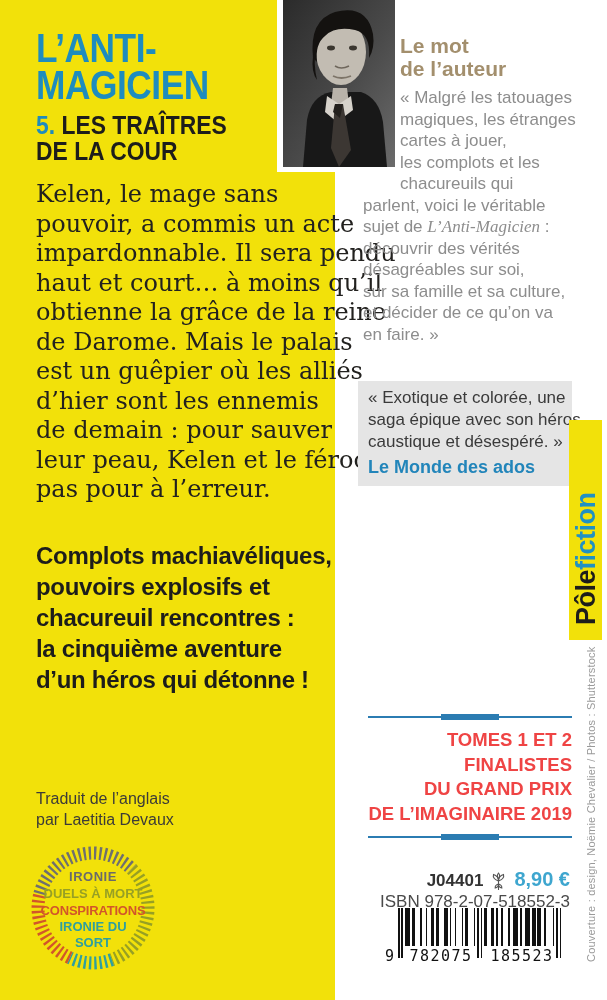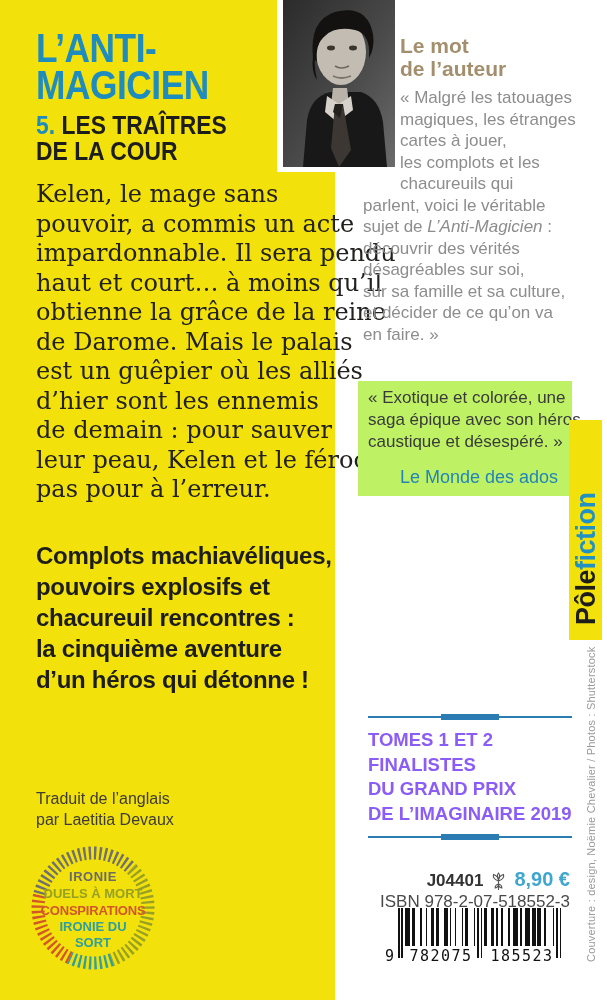--- a/index.html
+++ b/index.html
@@ -38,38 +38,38 @@
   .bt4 { font-size:13px; color:#2f9f9f; line-height:16px; }
 
   
   .photo { position:absolute; left:283px; top:0; width:112px; height:167px; }
 
   
   .note-heading { position:absolute; left:400px; top:34px; font-size:21px; font-weight:700; line-height:23px; color:#a38f6d; }
   .note-lines { position:absolute; left:363px; top:87px; width:212px; font-size:17px; line-height:21.5px; color:#8d8d8d; }
   .note-lines div { white-space:nowrap; }
   .note-lines div.indent { padding-left:37px; }
-  .note-lines span.italic { font-style:italic; }
-
-  
-  .press-quote { position:absolute; left:358px; top:381px; width:214px; background:#bef264; padding:6px 0 8px 10px; }
+  .note-lines span.italic { font-style:italic;font-family:Liberation Serif, serif; }
+
+  
+  .press-quote { position:absolute; left:358px; top:381px; width:214px; background:#e5e5e5; padding:6px 0 8px 10px; }
   .pq-lines div { font-size:17px; line-height:22px; color:#3a3a3a; font-weight:500; white-space:nowrap; }
-  .pq-source { margin-top:14px; text-align:right; padding-right:14px; font-size:18px; font-weight:400; color:#2285ba; }
+  .pq-source { margin-top:4px; text-align:left; padding-right:14px; font-size:18px; font-weight:700; color:#2285ba; }
 
   
   .pf-box { position:absolute; left:569px; top:420px; width:33px; height:220px; background:#f2e10a; }
   .pf-text { position:absolute; left:2px; top:205px; transform:rotate(-90deg); transform-origin:left top; white-space:nowrap; font-size:27px; font-weight:700; letter-spacing:-0.5px; line-height:30px; }
   .pf-pole { color:#1d1d1b; }
   .pf-fiction { color:#2191c4; }
 
   
   .award { position:absolute; left:368px; top:716px; width:204px; }
   .award-rule { position:relative; height:2px; background:#2b7cb2; }
   .award-rule::after { content:""; position:absolute; left:50%; top:-2px; transform:translateX(-50%); width:58px; height:6px; background:#2b7cb2; }
-  .award-lines { margin:10px 0 10px 0; text-align:left; font-size:18.5px; font-weight:700; line-height:24.5px; color:#8b5cf6; }
+  .award-lines { margin:10px 0 10px 0; text-align:right; font-size:18.5px; font-weight:700; line-height:24.5px; color:#ef4444; }
   .award-lines div { white-space:nowrap; }
 
   
   .ref-row { position:absolute; left:363px; top:868px; width:207px; display:flex; justify-content:flex-end; align-items:flex-end; gap:7px; }
   .ref-code { font-size:17px; font-weight:600; color:#333333; }
   .price { font-size:20px; font-weight:700; color:#3ea6cf; }
   .isbn { position:absolute; left:363px; top:892px; width:207px; text-align:right; font-size:17px; color:#4a4a4a; }
 
   .barcode { position:absolute; left:398px; top:908px; width:166px; height:56px; }
   .bars { display:flex; }

